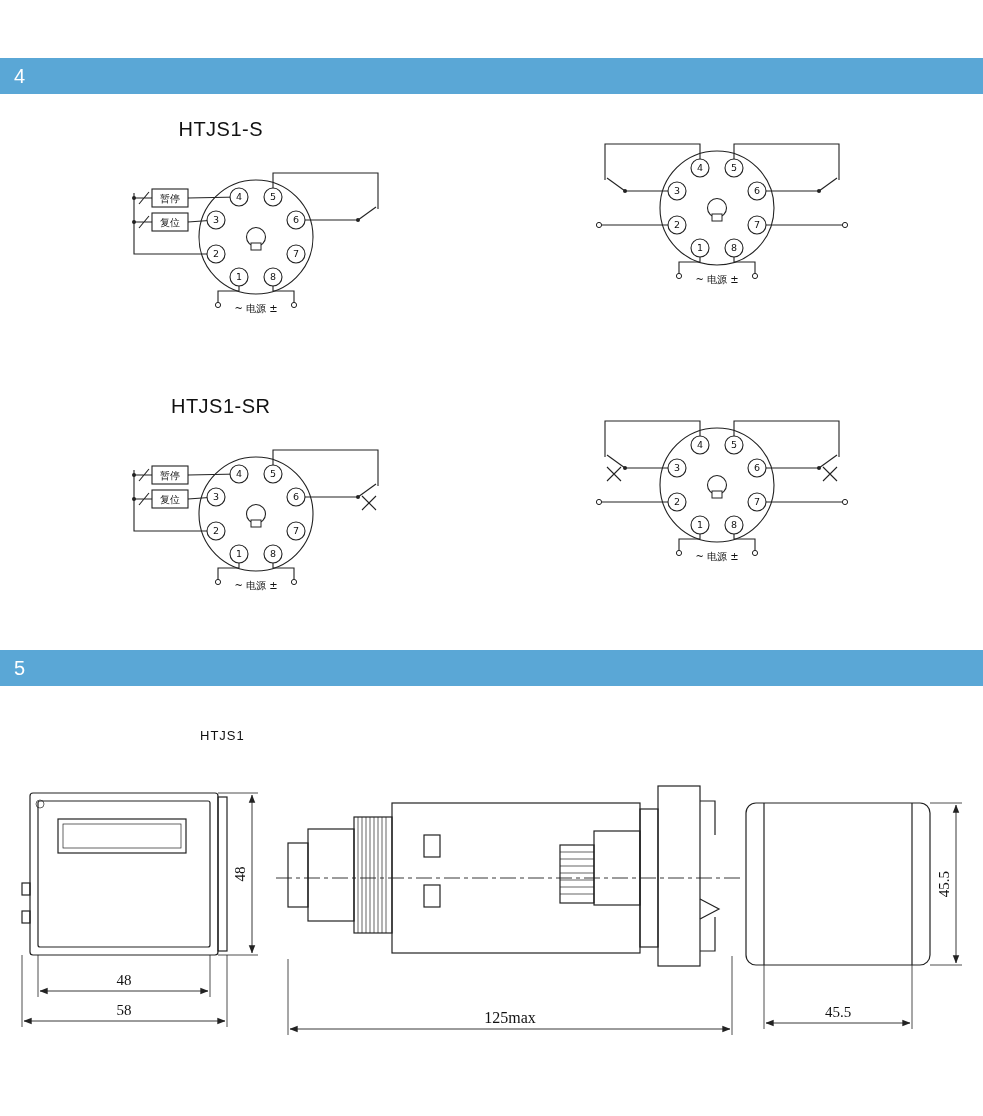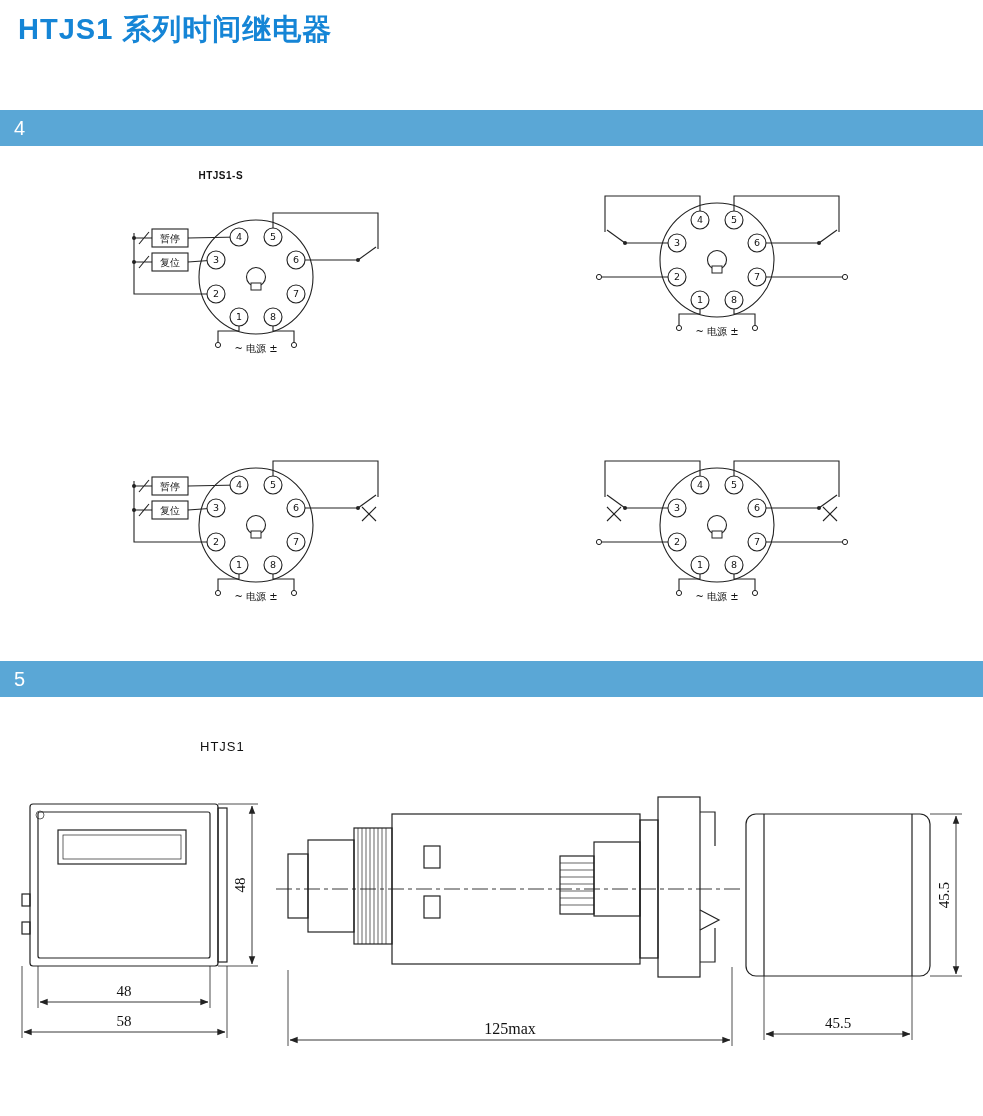--- a/index.html
+++ b/index.html
@@ -19,21 +19,21 @@
   }
   .bar4 { margin-top:58px; }
   .bar5 { margin-top:32px; }
 
   .diagram-grid {
     display:grid; grid-template-columns:1fr 1fr;
     padding:24px 30px 0 30px; row-gap:54px; justify-items:center;
   }
   figure { margin:0; text-align:center; }
   figcaption {
-    font-size:10px; font-weight:700; letter-spacing:0.5px;
+    font-size:20px; font-weight:400; letter-spacing:0.5px;
     margin-bottom:6px; transform:translateX(-40px); color:#111;
   }
 
   .model-label { margin:42px 0 8px 200px; font-size:13px; letter-spacing:1px; }
 
   
   .ln   { fill:none; stroke:#222; stroke-width:1.1; }
   .pin  { fill:#fff; stroke:#222; stroke-width:1.1; }
   .key  { fill:#fff; stroke:#222; stroke-width:1; }
   .dot  { fill:#222; stroke:none; }
@@ -48,21 +48,20 @@
   .ext  { fill:none; stroke:#222; stroke-width:0.8; }
   .dim  { stroke:#222; stroke-width:0.9; }
   .dtxt { font:15px "Liberation Serif",serif; text-anchor:middle; fill:#111; }
   .dtxt-big { font:16px "Liberation Serif",serif; text-anchor:middle; fill:#111; }
 </style>
 </head>
 <body>
 
 <div class="page">
 
-  <h1 class="page-title">HTJS1 系列时间继电器</h1>
 
   <div class="section-bar bar4">
     <span>4</span>
   </div>
 
   <div class="diagram-grid">
 
     <figure>
       <figcaption>HTJS1-S</figcaption>
       <svg width="310" height="190" viewBox="0 0 310 190">
@@ -168,20 +167,21 @@
         </g>
         <g>
           <circle class="term" cx="112" cy="158" r="2.6"></circle>
           <circle class="term" cx="188" cy="158" r="2.6"></circle>
           <text class="lbl" x="150" y="165">~ 电源 ±</text>
         </g>
       </svg>
     </figure>
 
     <figure>
+      <figcaption>HTJS1-SR</figcaption>
       <svg width="310" height="190" viewBox="0 0 310 190">
         <g>
           <path class="ln" d="M82,51 L133,50"></path>
           <path class="ln" d="M82,75 L110,73"></path>
           <path class="ln" d="M28,46 V107 H110"></path>
           <path class="ln" d="M28,51 H46 M33,57 L43,45 M28,75 H46 M33,81 L43,69"></path>
           <path class="ln" d="M167,50 V26 H272 V62"></path>
           <path class="ln" d="M190,73 H252"></path>
           <path class="ln" d="M133,130 V144 H112 V155"></path>
           <path class="ln" d="M167,130 V144 H188 V155"></path>

